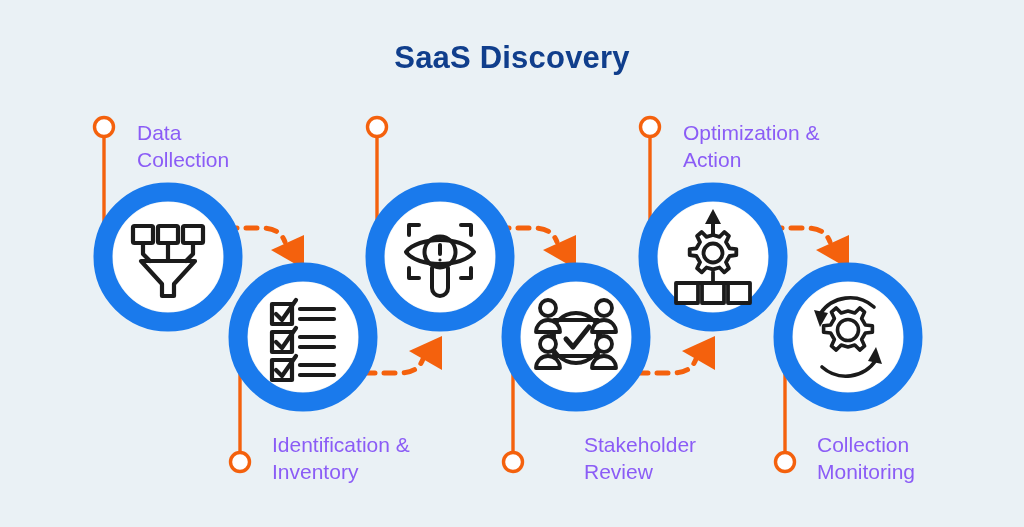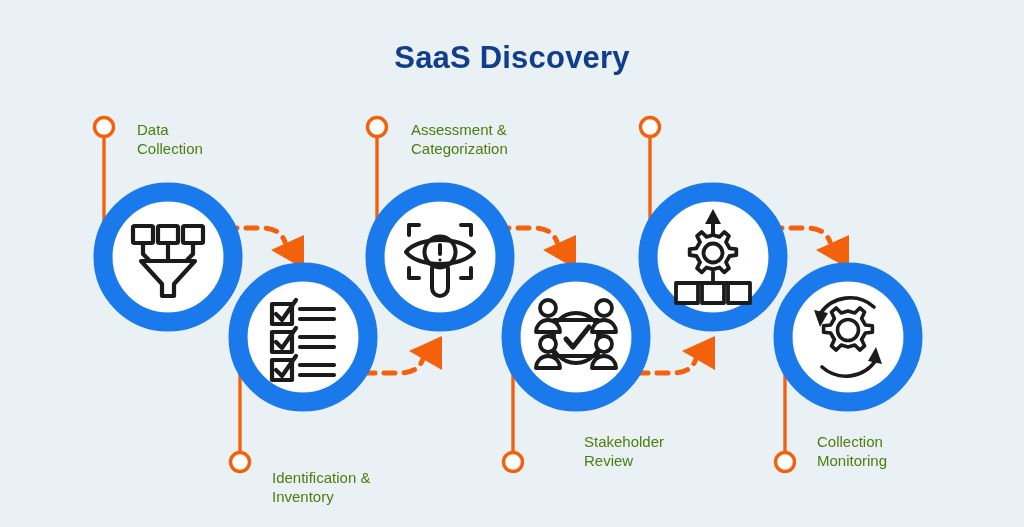--- a/index.html
+++ b/index.html
@@ -33,22 +33,22 @@
     width: 1024px;
     text-align: center;
     font-size: 31px;
     font-weight: bold;
     color: #103e8c;
     letter-spacing: 0.2px;
     font-family: "Liberation Sans", sans-serif;
   }
   .step-label {
     position: absolute;
-    font-size: 15px;
-    color: #4d7c0f;
+    font-size: 21px;
+    color: #8b5cf6;
     line-height: 1.27;
     font-family: "Liberation Sans", sans-serif;
     white-space: pre-line;
   }
 </style>
 </head>
 <body>
 
 <div id="stage">
 
@@ -228,26 +228,26 @@
 
         <path d="M 848 311 l 6.8 1.9 5.0 -5.0 4.8 4.2 -3.0 6.4 3.8 6.5 7.0 0.8 0 6.4 -7.0 0.8 -3.8 6.5 3.0 6.4 -4.8 4.2 -5.0 -5.0 -6.8 1.9 -6.8 -1.9 -5.0 5.0 -4.8 -4.2 3.0 -6.4 -3.8 -6.5 -7.0 -0.8 0 -6.4 7.0 -0.8 3.8 -6.5 -3.0 -6.4 4.8 -4.2 5.0 5.0 Z" fill="#ffffff"></path>
         <circle cx="848" cy="330" r="10.5" fill="#ffffff"></circle>
       </g>
     </g>
   </svg>
 
   <div class="step-label" style="left:137px; top:120px;">Data
 Collection</div>
 
-  <div class="step-label" style="left:272px; top:432px;margin-top:36px;">Identification &amp;
+  <div class="step-label" style="left:272px; top:432px;">Identification &amp;
 Inventory</div>
 
-  <div class="step-label" style="left:411px; top:120px;">Assessment &amp;
-Categorization</div>
 
   <div class="step-label" style="left:544px; top:432px;margin-left:40px;">Stakeholder
 Review</div>
 
+  <div class="step-label" style="left:683px; top:120px;">Optimization &amp;
+Action</div>
 
   <div class="step-label" style="left:817px; top:432px;">Collection
 Monitoring</div>
 
 </div>
 
 </body></html>

